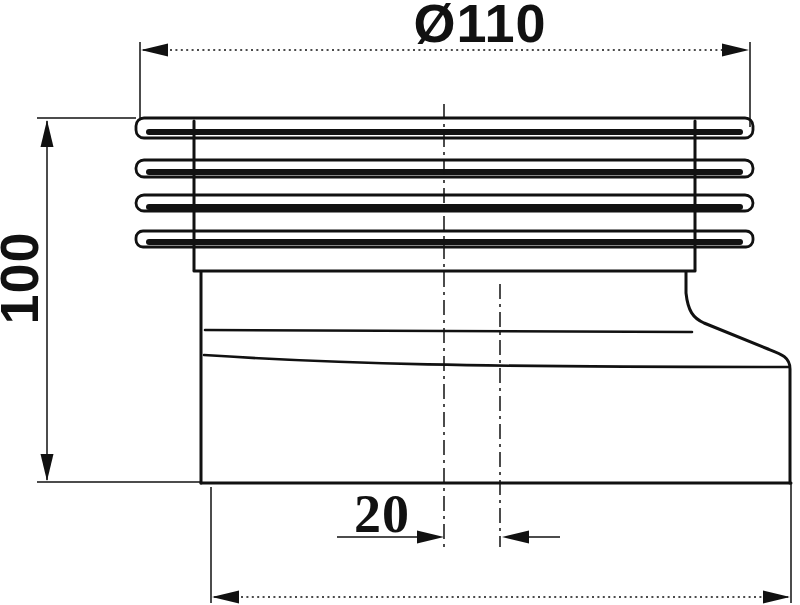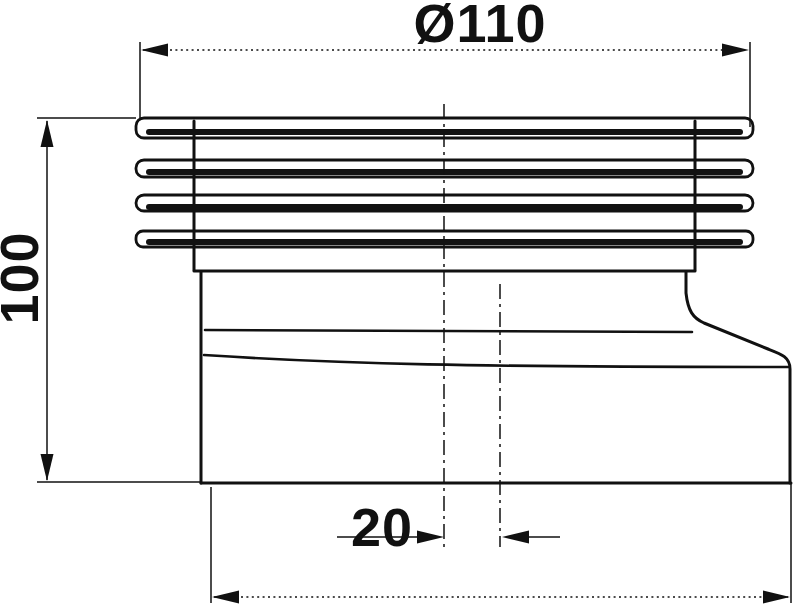--- a/index.html
+++ b/index.html
@@ -21,21 +21,21 @@
     font-family:"Liberation Sans", sans-serif;
     font-weight:700;
     font-size:54px;
     line-height:1;
     letter-spacing:1px;
     text-align:center;
     white-space:nowrap;
     user-select:none;
   }
   #label-top   {left:400px; top:-4px;  width:160px;}
-  #label-offset{left:342px; top:500px; width:80px;}
+  #label-offset{left:342px; top:487px; width:80px;font-family:Liberation Serif, serif;}
   #label-bottom{left:437px; top:539px; width:160px;}
   #label-left{
     left:-61px; top:251px; width:160px; height:54px;
     transform:rotate(-90deg);
   }
 </style>
 </head>
 <body>
 
 <div id="stage">

